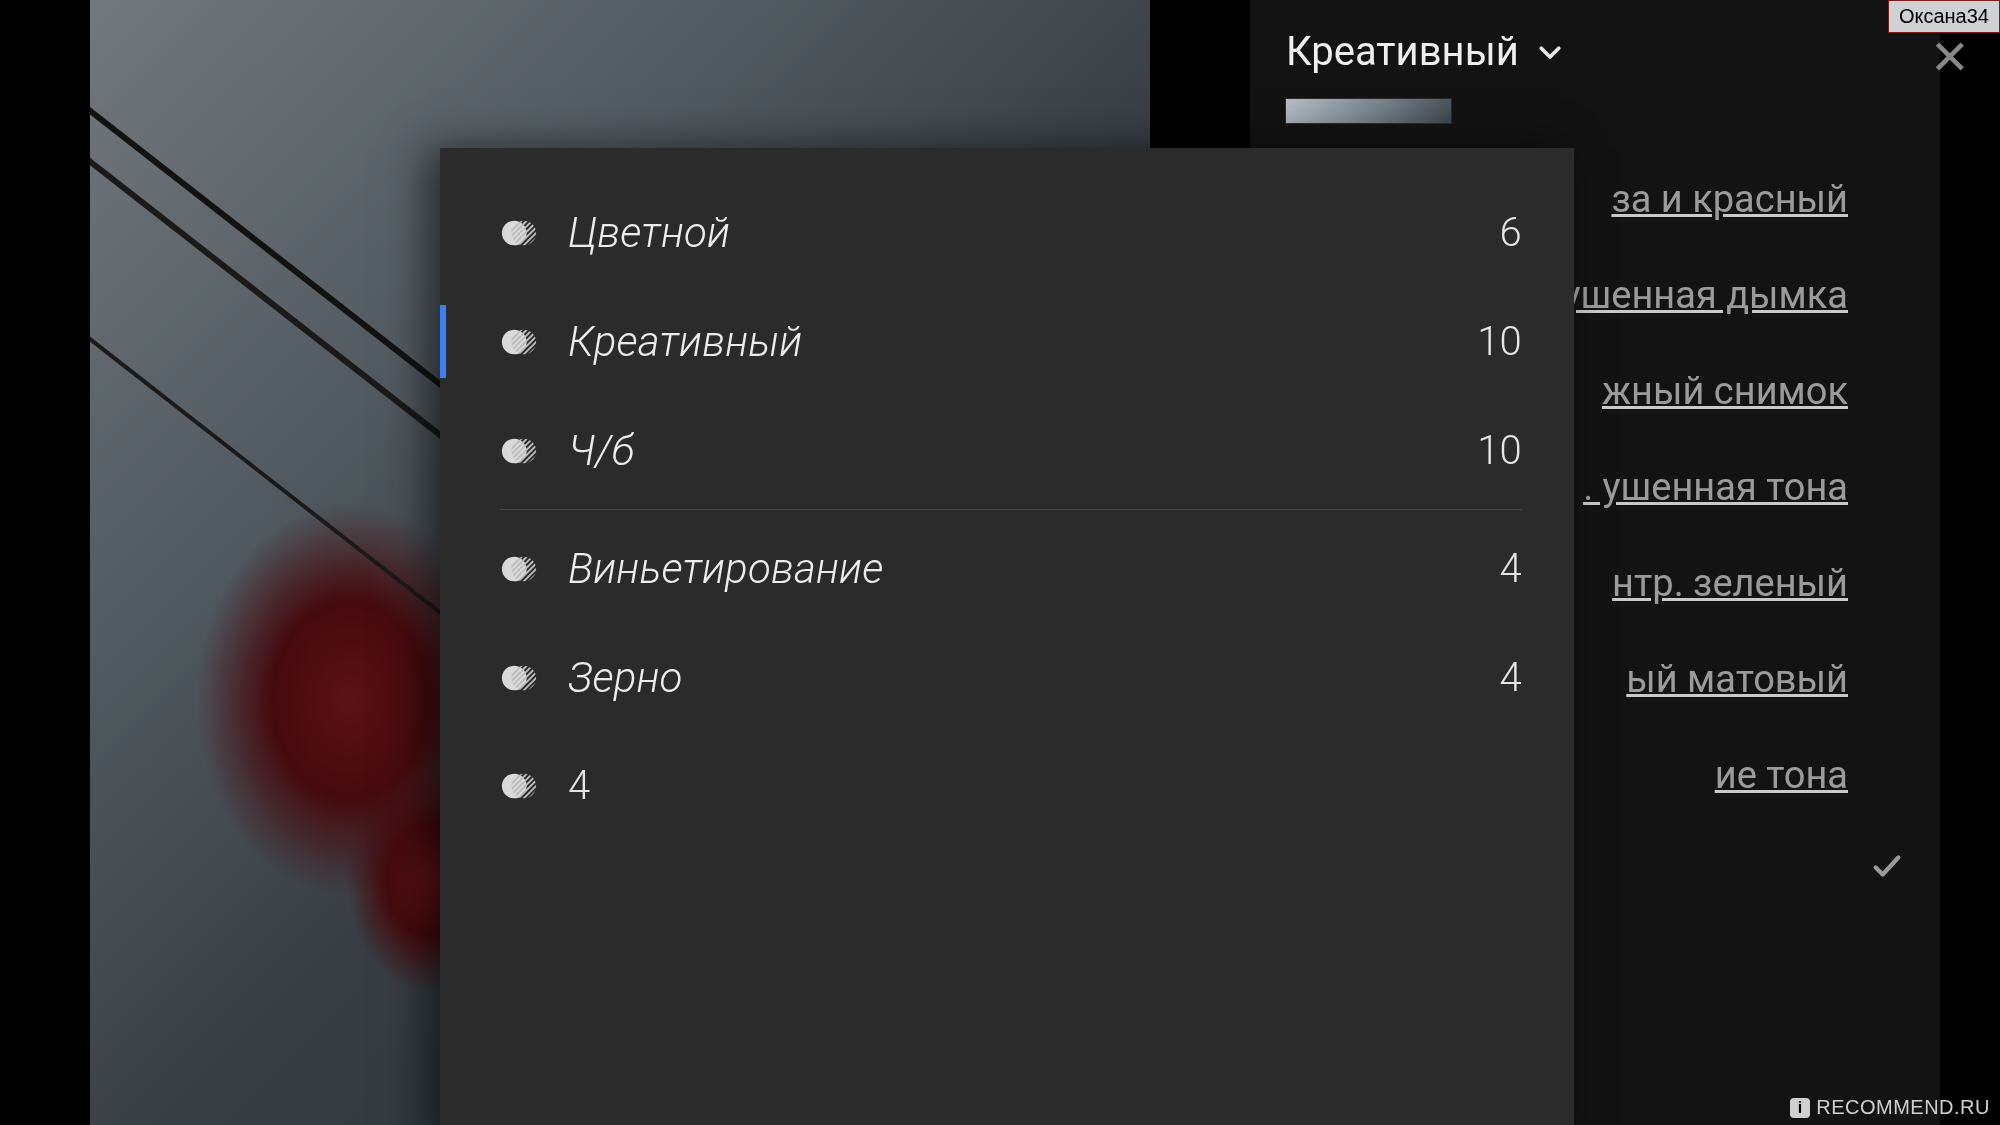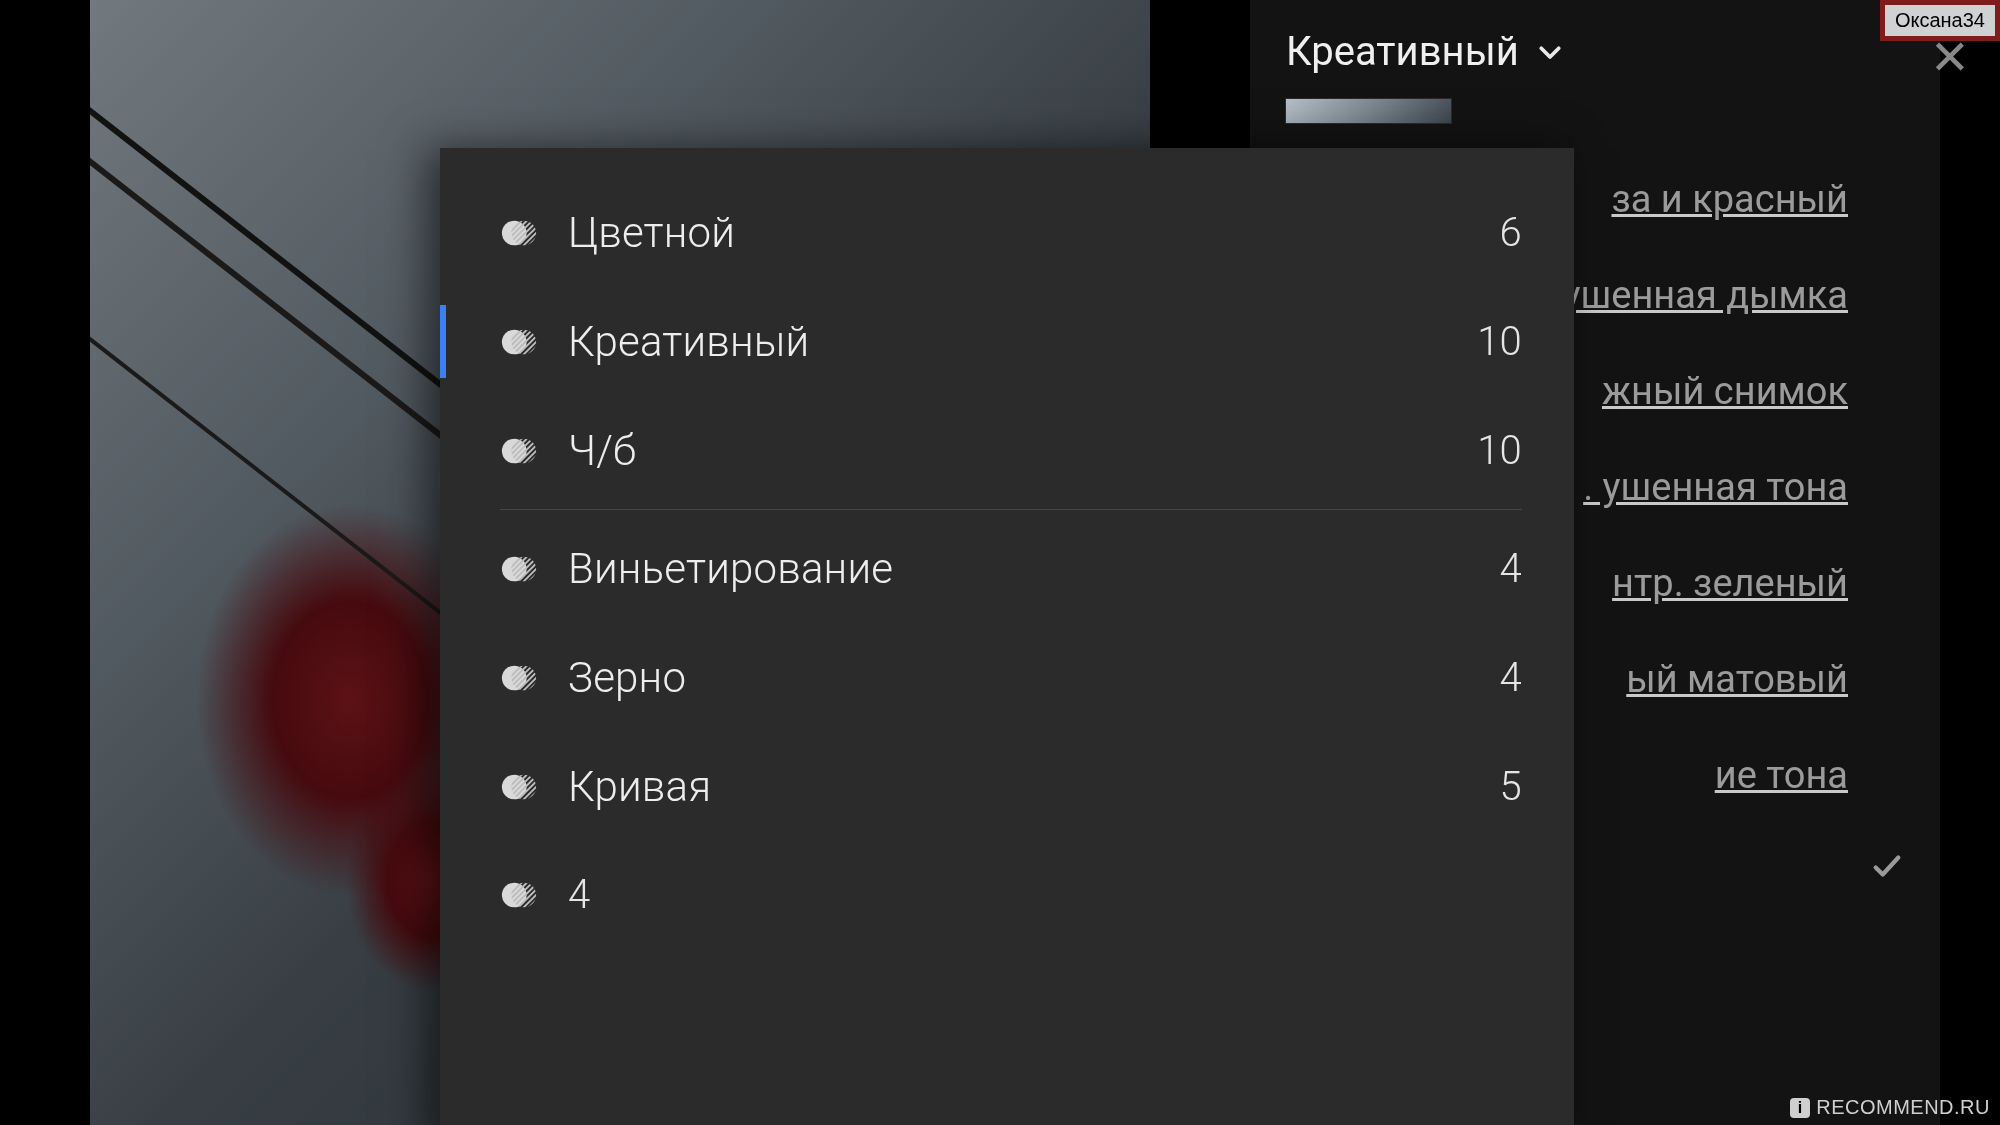--- a/index.html
+++ b/index.html
@@ -108,21 +108,21 @@
   .popup-list { list-style:none; }
   .popup-item {
     position:relative;
     display:flex; align-items:center;
     padding: 30px 52px 30px 60px;
     font-size: 42px;
     color:#ededed;
     font-weight: 300;
     letter-spacing: .2px;
   }
-  .popup-item .label { flex:1; }
+  .popup-item .label { flex:1;font-style:italic; }
   .popup-item .count { color:#e5e5e5; font-size:40px; }
   .popup-item.selected::before{
     content:"";
     position:absolute;
     left:0; top:18px; bottom:18px; width:6px;
     background:#3d7ff0;
   }
   .popup-sep {
     height:1px; margin: 4px 52px 4px 60px;
     background:#464648;
@@ -130,21 +130,21 @@
   .preset-icon {
     width:38px; height:38px; margin-right:30px;
     display:inline-flex; flex:0 0 auto;
   }
 
   
   .badge-user{
     position:absolute; top:0; right:0;
     background:#cfd1d3; color:#000;
     font-size:20px; padding:4px 10px;
-    border:5px solid #7f1d1d;
+    border:1px solid #7f1d1d;
     font-family: Arial, sans-serif;
   }
   .badge-site{
     position:absolute; bottom:6px; right:10px;
     color:#cfcfcf; font-size:20px;
     font-family: Arial, sans-serif;
     letter-spacing:.5px;
     display:flex; align-items:center;
   }
   .badge-site .i{
@@ -323,35 +323,20 @@
 <svg viewBox="0 0 40 40" width="38" height="38">
   <defs>
     <pattern id="hatch" width="4" height="4" patternUnits="userSpaceOnUse" patternTransform="rotate(45)">
       <rect width="2" height="4" fill="#bcbcbc"></rect>
     </pattern>
   </defs>
   <circle cx="15" cy="20" r="13" fill="#d9d9d9"></circle>
   <circle cx="25" cy="20" r="13" fill="url(#hatch)"></circle>
 </svg>
           </span>
-    <span class="label">Кривая</span>
-    <span class="count">5</span>
-        </li>
-        <li class="popup-item">
-    <span class="preset-icon">
-<svg viewBox="0 0 40 40" width="38" height="38">
-  <defs>
-    <pattern id="hatch" width="4" height="4" patternUnits="userSpaceOnUse" patternTransform="rotate(45)">
-      <rect width="2" height="4" fill="#bcbcbc"></rect>
-    </pattern>
-  </defs>
-  <circle cx="15" cy="20" r="13" fill="#d9d9d9"></circle>
-  <circle cx="25" cy="20" r="13" fill="url(#hatch)"></circle>
-</svg>
-          </span>
     <span class="count">4</span>
         </li>
       </ul>
   </div>
 
   <div class="badge-user">Оксана34</div>
   <div class="badge-site">
     <span class="i">i</span>
     <span>RECOMMEND.RU</span>
   </div>

